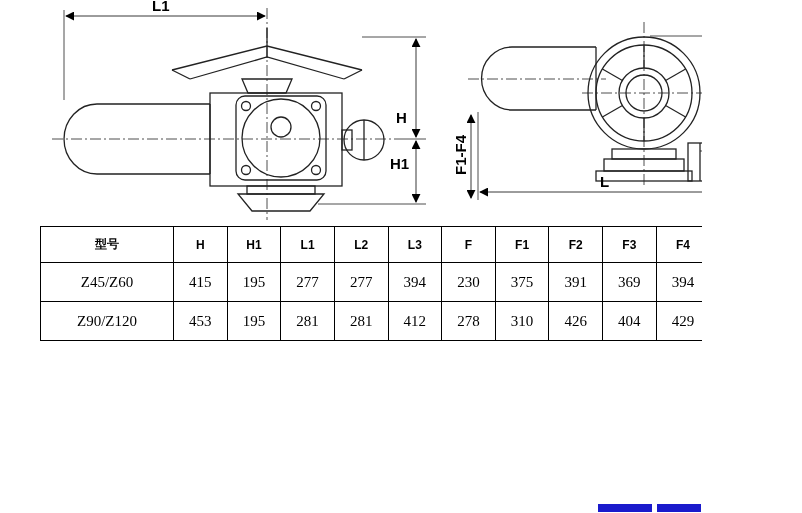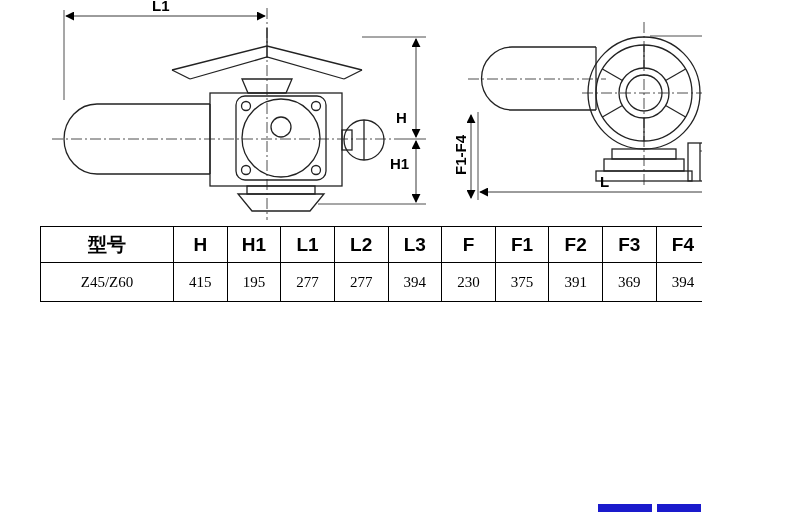--- a/index.html
+++ b/index.html
@@ -5,21 +5,21 @@
   html,body{margin:0;padding:0;background:#fff;}
   .page{position:relative;width:702px;height:513px;background:#fff;overflow:hidden;
         font-family:"Liberation Sans",sans-serif;color:#000;}
   .drawing-area{position:absolute;top:0;left:0;width:802px;height:226px;}
   svg text{font-family:"Liberation Sans",sans-serif;}
   .dim-label{font-size:15px;font-weight:bold;fill:#000;}
   table.dims{position:absolute;top:226px;left:40px;width:724px;border-collapse:collapse;
              table-layout:fixed;background:#fff;}
   table.dims th, table.dims td{border:1px solid #000;text-align:center;vertical-align:middle;
              padding:0;height:38px;overflow:hidden;}
-  table.dims th{font-family:"Liberation Sans",sans-serif;font-weight:bold;font-size:19px;height:35px;}
+  table.dims th{font-family:"Liberation Sans",sans-serif;font-weight:bold;font-size:12px;height:35px;}
   table.dims td{font-family:"Liberation Serif",serif;font-size:15px;}
   table.dims th:first-child, table.dims td:first-child{width:132px;}
   .blue-seg{position:absolute;height:8px;top:504px;}
 </style>
 </head>
 <body>
 
 <div class="page">
 
   <div class="drawing-area">
@@ -146,19 +146,33 @@
           <td>277</td>
           <td>277</td>
           <td>394</td>
           <td>230</td>
           <td>375</td>
           <td>391</td>
           <td>369</td>
           <td>394</td>
           <td>460</td>
         </tr>
+        <tr>
+          <td>Z90/Z120</td>
+          <td>453</td>
+          <td>195</td>
+          <td>281</td>
+          <td>281</td>
+          <td>412</td>
+          <td>278</td>
+          <td>310</td>
+          <td>426</td>
+          <td>404</td>
+          <td>429</td>
+          <td>556</td>
+        </tr>
       </tbody>
   </table>
 
   <div class="blue-seg" style="left: 598px; width: 54px; background: rgb(26, 26, 204);"></div>
   <div class="blue-seg" style="left: 657px; width: 44px; background: rgb(26, 26, 204);"></div>
 
 </div>
 
 </body></html>

